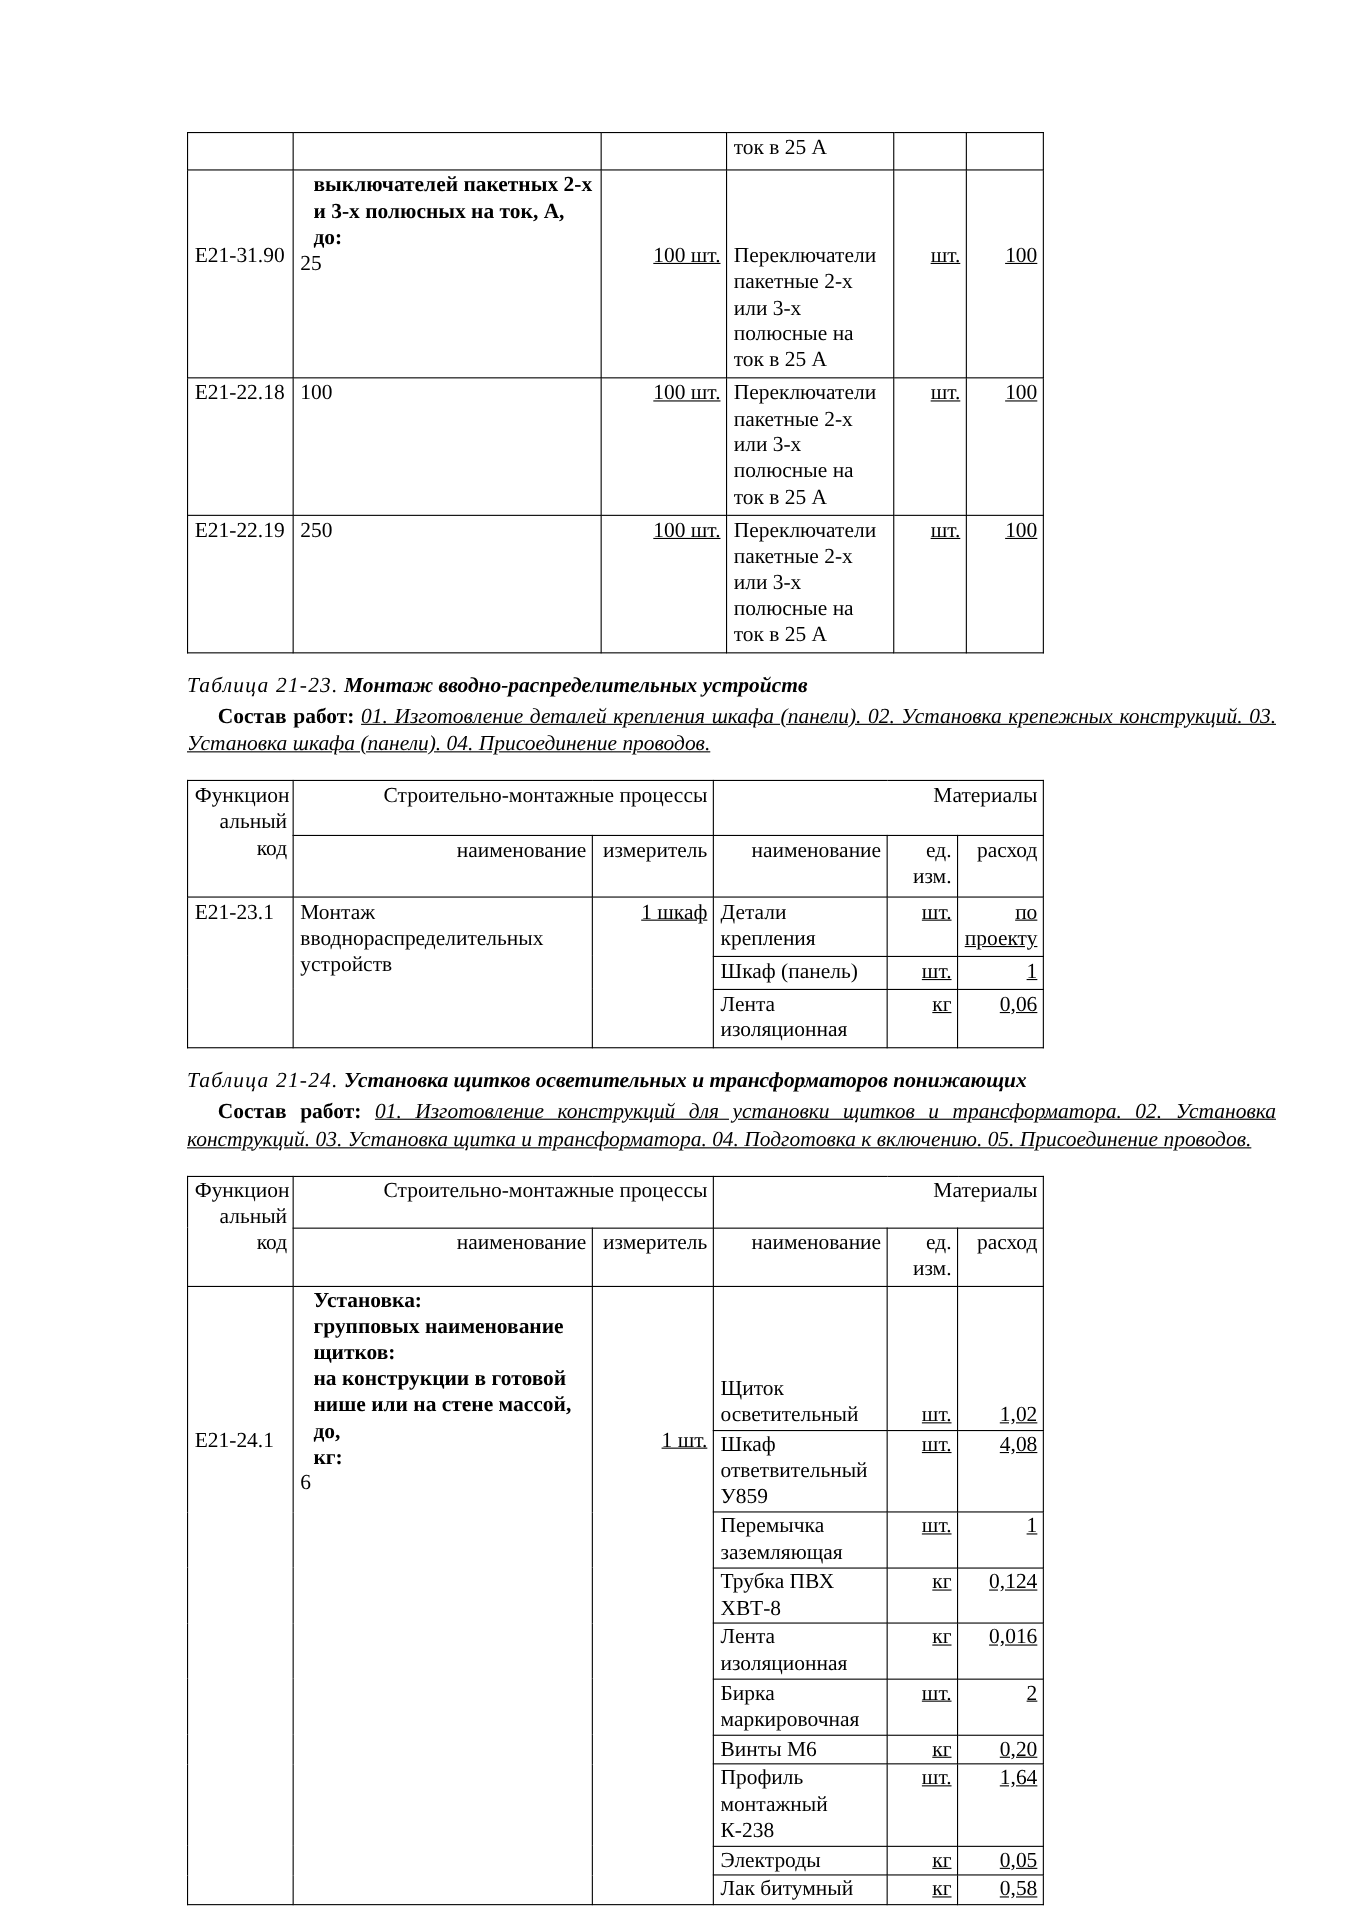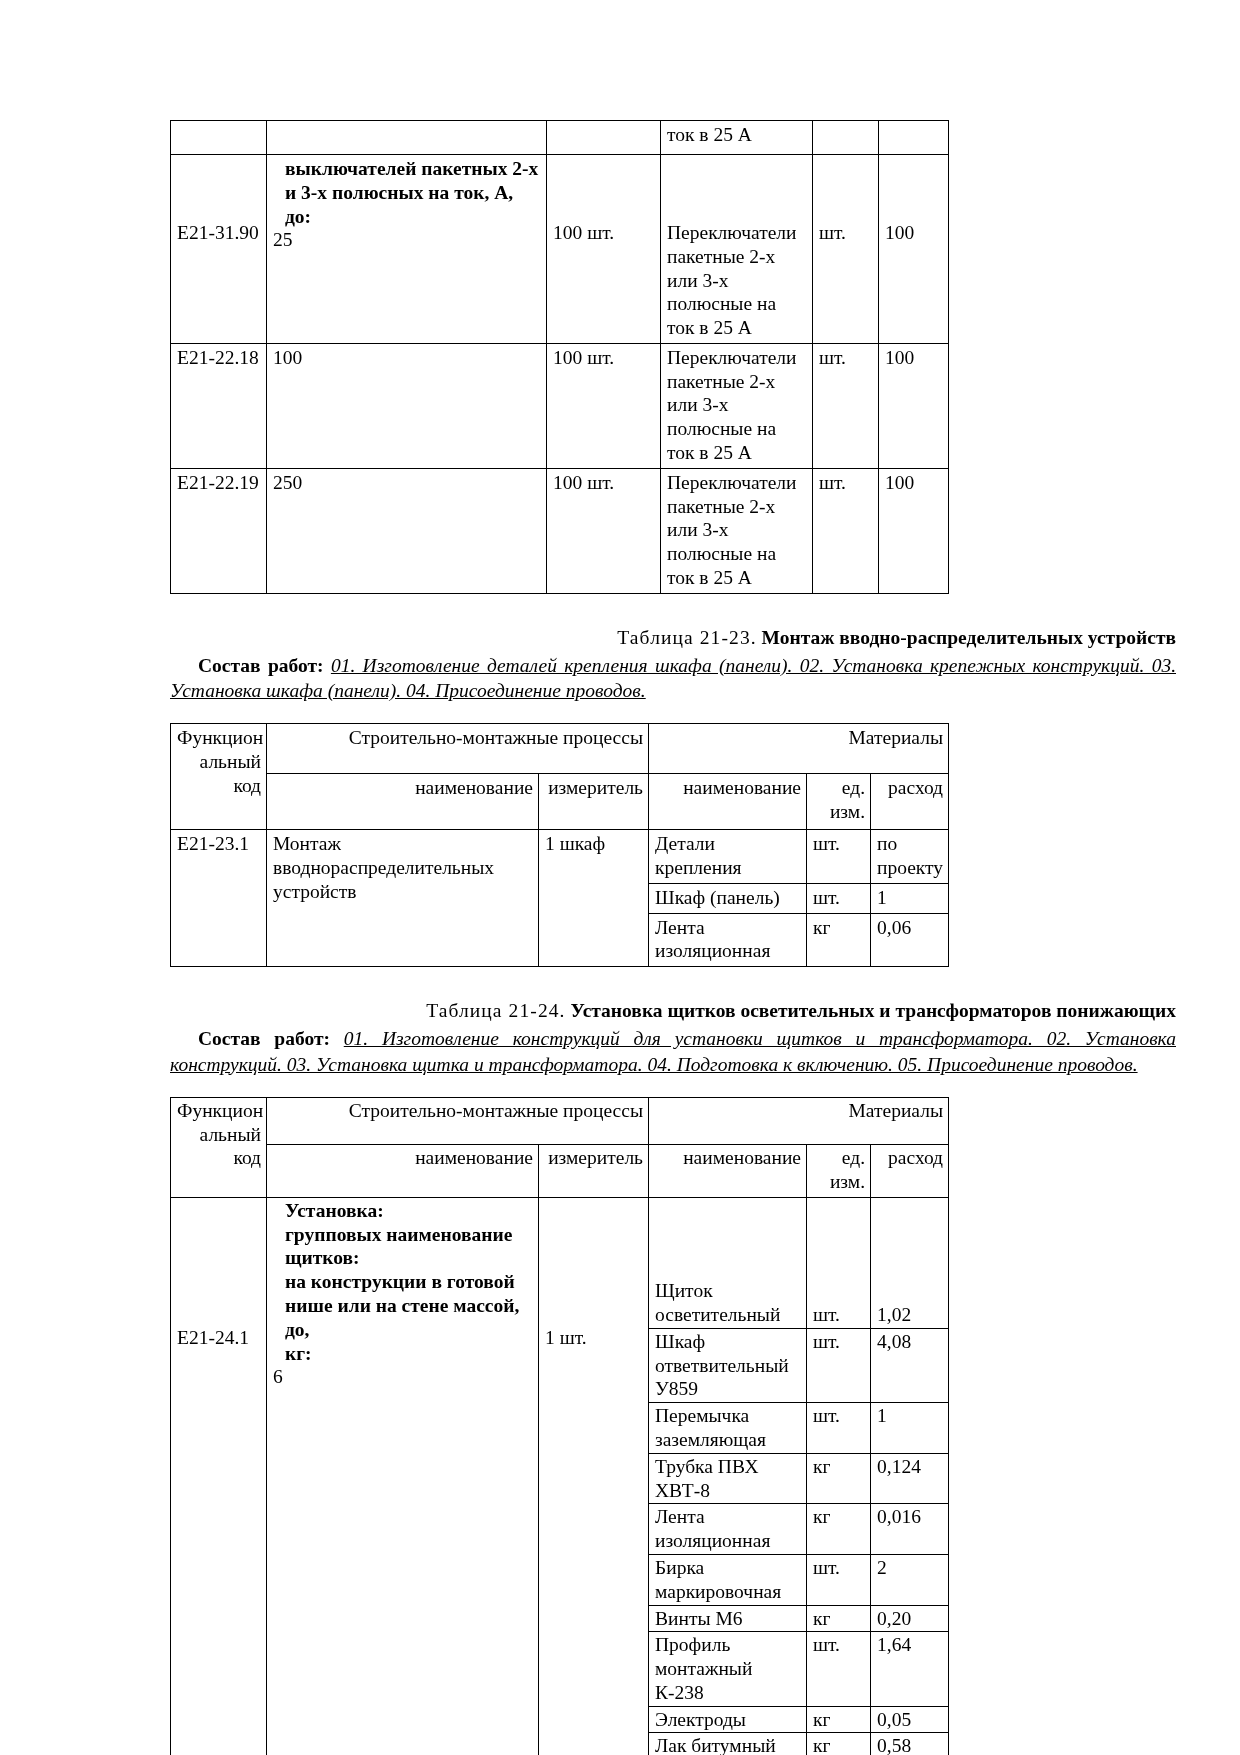--- a/index.html
+++ b/index.html
@@ -12,55 +12,56 @@
     height: 1755px;
     font-family: "Liberation Serif", "DejaVu Serif", serif;
     color: #000000;
     position: relative;
   }
   .page {
     position: relative;
     width: 1240px;
     height: 1755px;
     box-sizing: border-box;
-    padding: 120px 64px 0 170px;
+    padding: 120px 80px 0 170px;
   }
 
   table {
     border-collapse: collapse;
     width: 778px;
     table-layout: fixed;
     font-size: 19.5px;
     line-height: 1.22;
   }
   table td, table th {
     border: 1.6px solid #000;
     padding: 2px 5px 3px 6px;
     vertical-align: top;
     font-weight: normal;
     text-align: left;
   }
-  .ctr { text-align: left; }
+  .ctr { text-align: right; text-decoration: underline; }
   .bold { font-weight: bold; margin-left: 12px; }
 
   
   .tbl-cont { margin: 0; }
   .tbl-cont .c1 { width: 96px; }
   .tbl-cont .c2 { width: 280px; }
   .tbl-cont .c3 { width: 114px; }
   .tbl-cont .c4 { width: 152px; }
   .tbl-cont .c5 { width: 66px; }
   .tbl-cont .c6 { width: 70px; }
 
   
   .cap {
     font-size: 19.5px;
-    text-align: right;
-    margin: 32px 0 0 0;
+    text-align: left;
+    margin: 18px 0 0 0;
     line-height: 1.28;
+    font-style: italic;
   }
   .cap .lbl { letter-spacing: 1.1px; }
   .cap b { font-weight: bold; }
   .compose {
     font-size: 19.5px;
     text-align: justify;
     text-align-last: left;
     margin: 2px 0 0 0;
     line-height: 1.3;
     text-indent: 28px;

